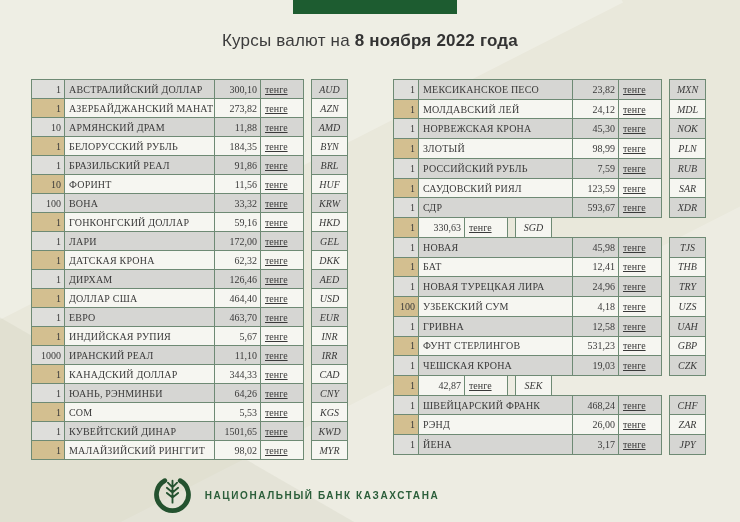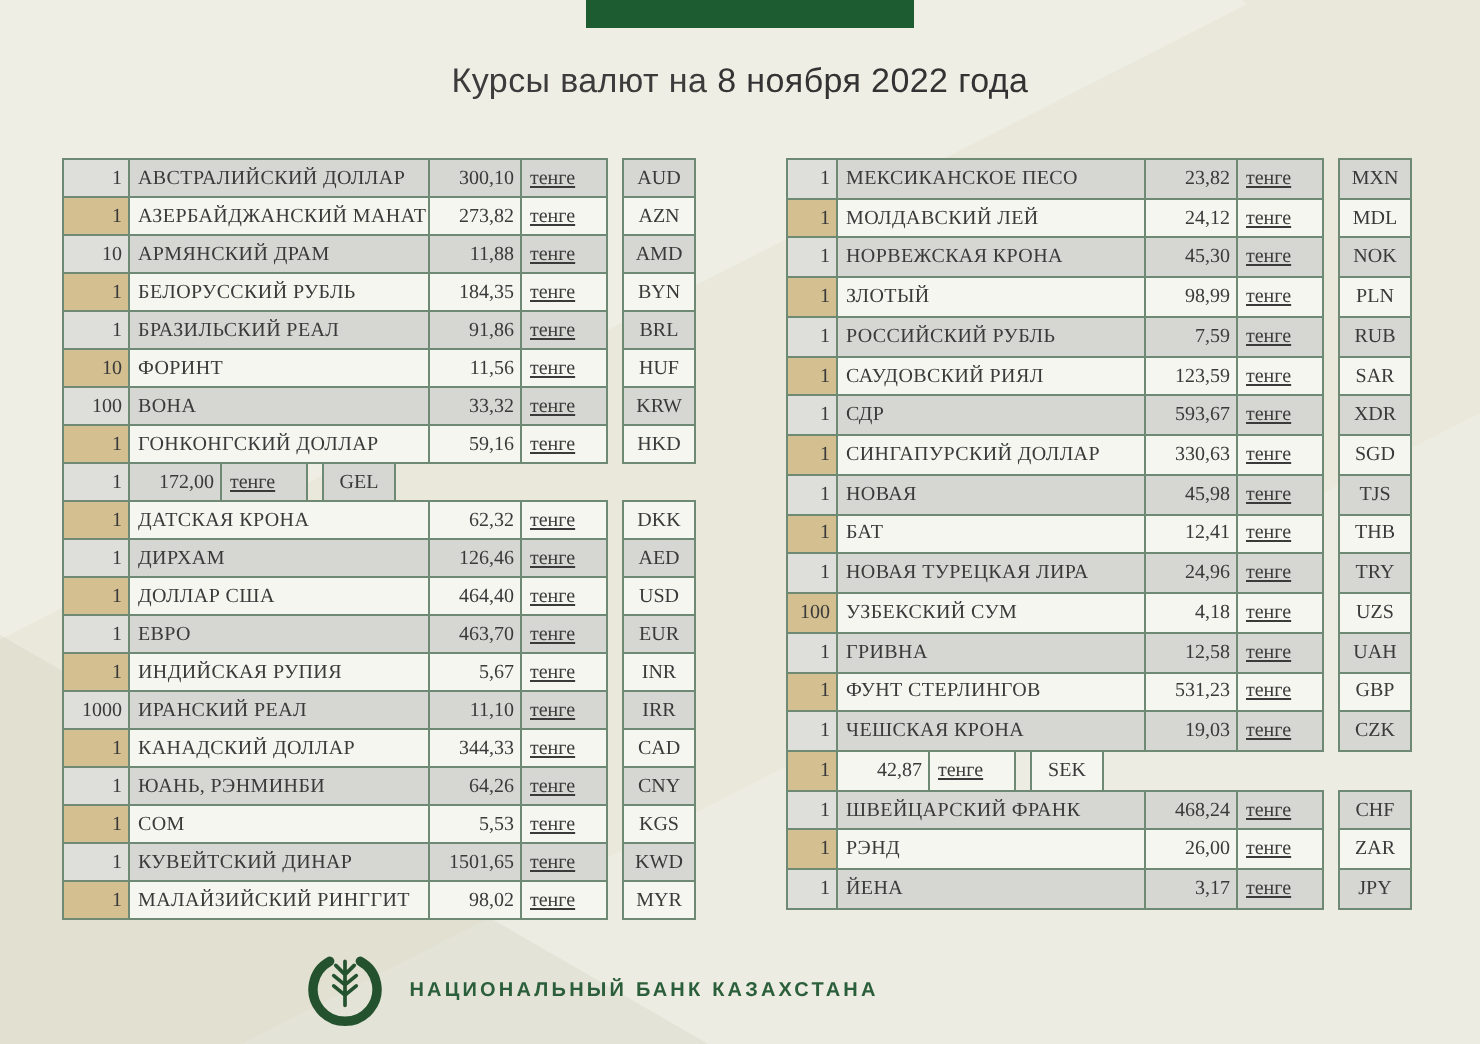--- a/index.html
+++ b/index.html
@@ -30,21 +30,21 @@
   .top-tab{
     position:absolute;top:0;left:293px;width:164px;height:14px;
     background:var(--accent-green);
   }
   .title{
     position:absolute;top:31px;left:0;width:740px;
     text-align:center;
     font-size:17px;color:#3c3c3c;font-weight:400;
     letter-spacing:.2px;
   }
-  .title b{font-weight:400;color:#333;text-align:right;}
+  .title b{font-weight:700;color:#333;text-align:right;}
 
   .rates-table{
     position:absolute;top:79px;
     display:flex;flex-direction:column;
   }
   .rates-table.left{left:31px;width:317px;height:381px;}
   .rates-table.right{left:393px;width:313px;height:376px;}
 
   .row{display:flex;flex:1;min-height:0;}
   .row + .row{margin-top:-1px;}
@@ -55,21 +55,21 @@
     display:flex;align-items:center;
     overflow:hidden;white-space:nowrap;
   }
   .cell + .cell{border-left:none;}
   .row + .row .cell{border-top:1px solid var(--border-green);margin-top:-0px;}
   .c-num{width:30px;justify-content:flex-end;padding-right:3px;}
   .c-name{flex:1;padding-left:4px;letter-spacing:.2px;text-align:right;}
   .c-rate{width:46px;justify-content:flex-end;padding-right:3px;}
   .c-unit{width:43px;padding-left:4px;text-decoration:underline;}
   .c-gap{width:7px;}
-  .c-code{width:37px;justify-content:center;border:1px solid var(--border-green);}
+  .c-code{width:37px;justify-content:center;border:1px solid var(--border-green);font-style:italic;}
   .rates-table.left .c-num{width:34px;}
   .rates-table.right .c-num{width:26px;}
 
   
   .row.odd .cell{background:var(--row-gray);}
   .row.odd .c-num{background:#dededb;}
   .row.even .cell{background:var(--row-light);}
   .row.even .c-num{background:var(--nominal-tan);}
 
   footer{
@@ -162,20 +162,21 @@
       <div class="cell c-num">1</div>
       <div class="cell c-name">ГОНКОНГСКИЙ ДОЛЛАР</div>
       <div class="cell c-rate">59,16</div>
       <div class="cell c-unit">тенге</div>
       <div class="c-gap"></div>
       <div class="cell c-code">HKD</div>
     </div>
 
     <div class="row odd">
       <div class="cell c-num">1</div>
+      <div class="cell c-name">ЛАРИ</div>
       <div class="cell c-rate">172,00</div>
       <div class="cell c-unit">тенге</div>
       <div class="c-gap"></div>
       <div class="cell c-code">GEL</div>
     </div>
 
     <div class="row even">
       <div class="cell c-num">1</div>
       <div class="cell c-name">ДАТСКАЯ КРОНА</div>
       <div class="cell c-rate">62,32</div>
@@ -336,21 +337,20 @@
       <div class="cell c-num">1</div>
       <div class="cell c-name">СДР</div>
       <div class="cell c-rate">593,67</div>
       <div class="cell c-unit">тенге</div>
       <div class="c-gap"></div>
       <div class="cell c-code">XDR</div>
     </div>
 
     <div class="row even">
       <div class="cell c-num">1</div>
-      <div class="cell c-name">СИНГАПУРСКИЙ ДОЛЛАР</div>
       <div class="cell c-rate">330,63</div>
       <div class="cell c-unit">тенге</div>
       <div class="c-gap"></div>
       <div class="cell c-code">SGD</div>
     </div>
 
     <div class="row odd">
       <div class="cell c-num">1</div>
       <div class="cell c-name">НОВАЯ</div>
       <div class="cell c-rate">45,98</div>

